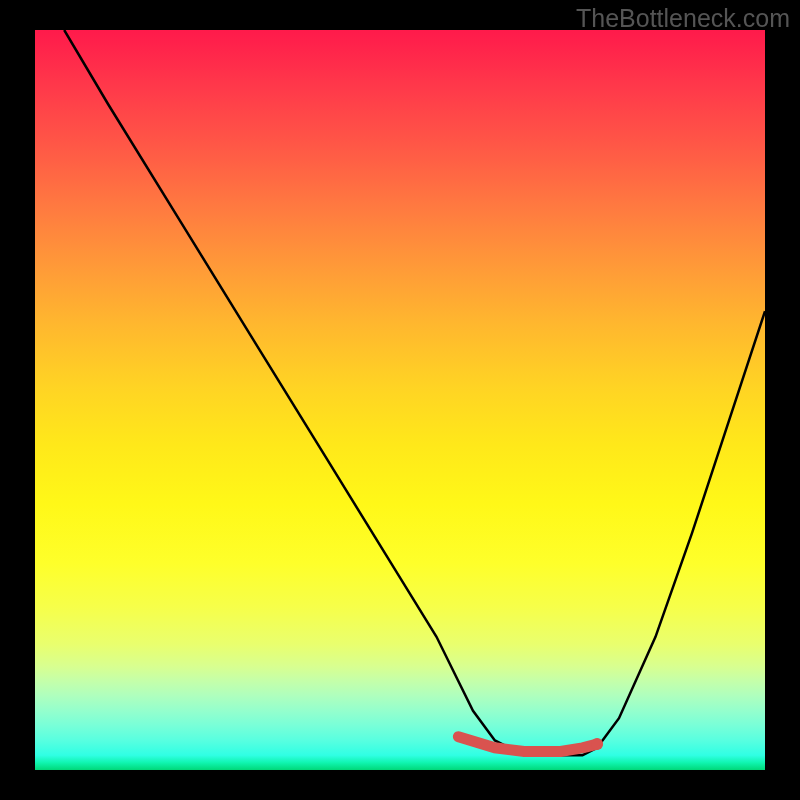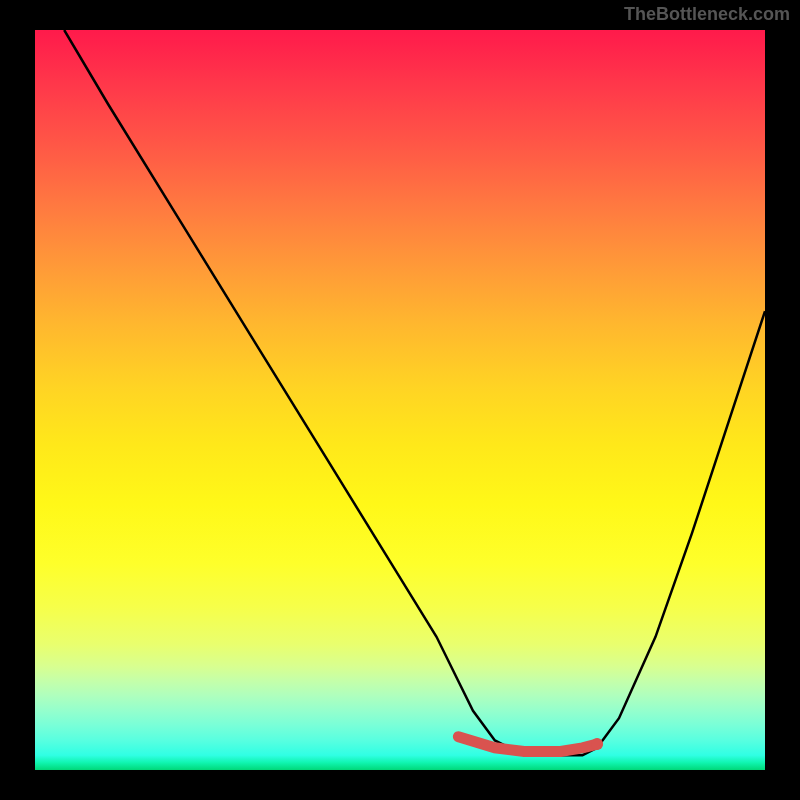--- a/index.html
+++ b/index.html
@@ -9,22 +9,22 @@
     height: 800px;
     background: #000;
     position: relative;
     font-family: Arial, sans-serif;
   }
   .watermark {
     position: absolute;
     top: 4px;
     right: 10px;
     color: #555;
-    font-size: 18px;
-    font-weight: 700;
+    font-size: 25px;
+    font-weight: 400;
     z-index: 10;
   }
   .plot-area {
     position: absolute;
     left: 35px;
     top: 30px;
     width: 730px;
     height: 740px;
     background: linear-gradient(to bottom,
       #ff1a4b 0%,

